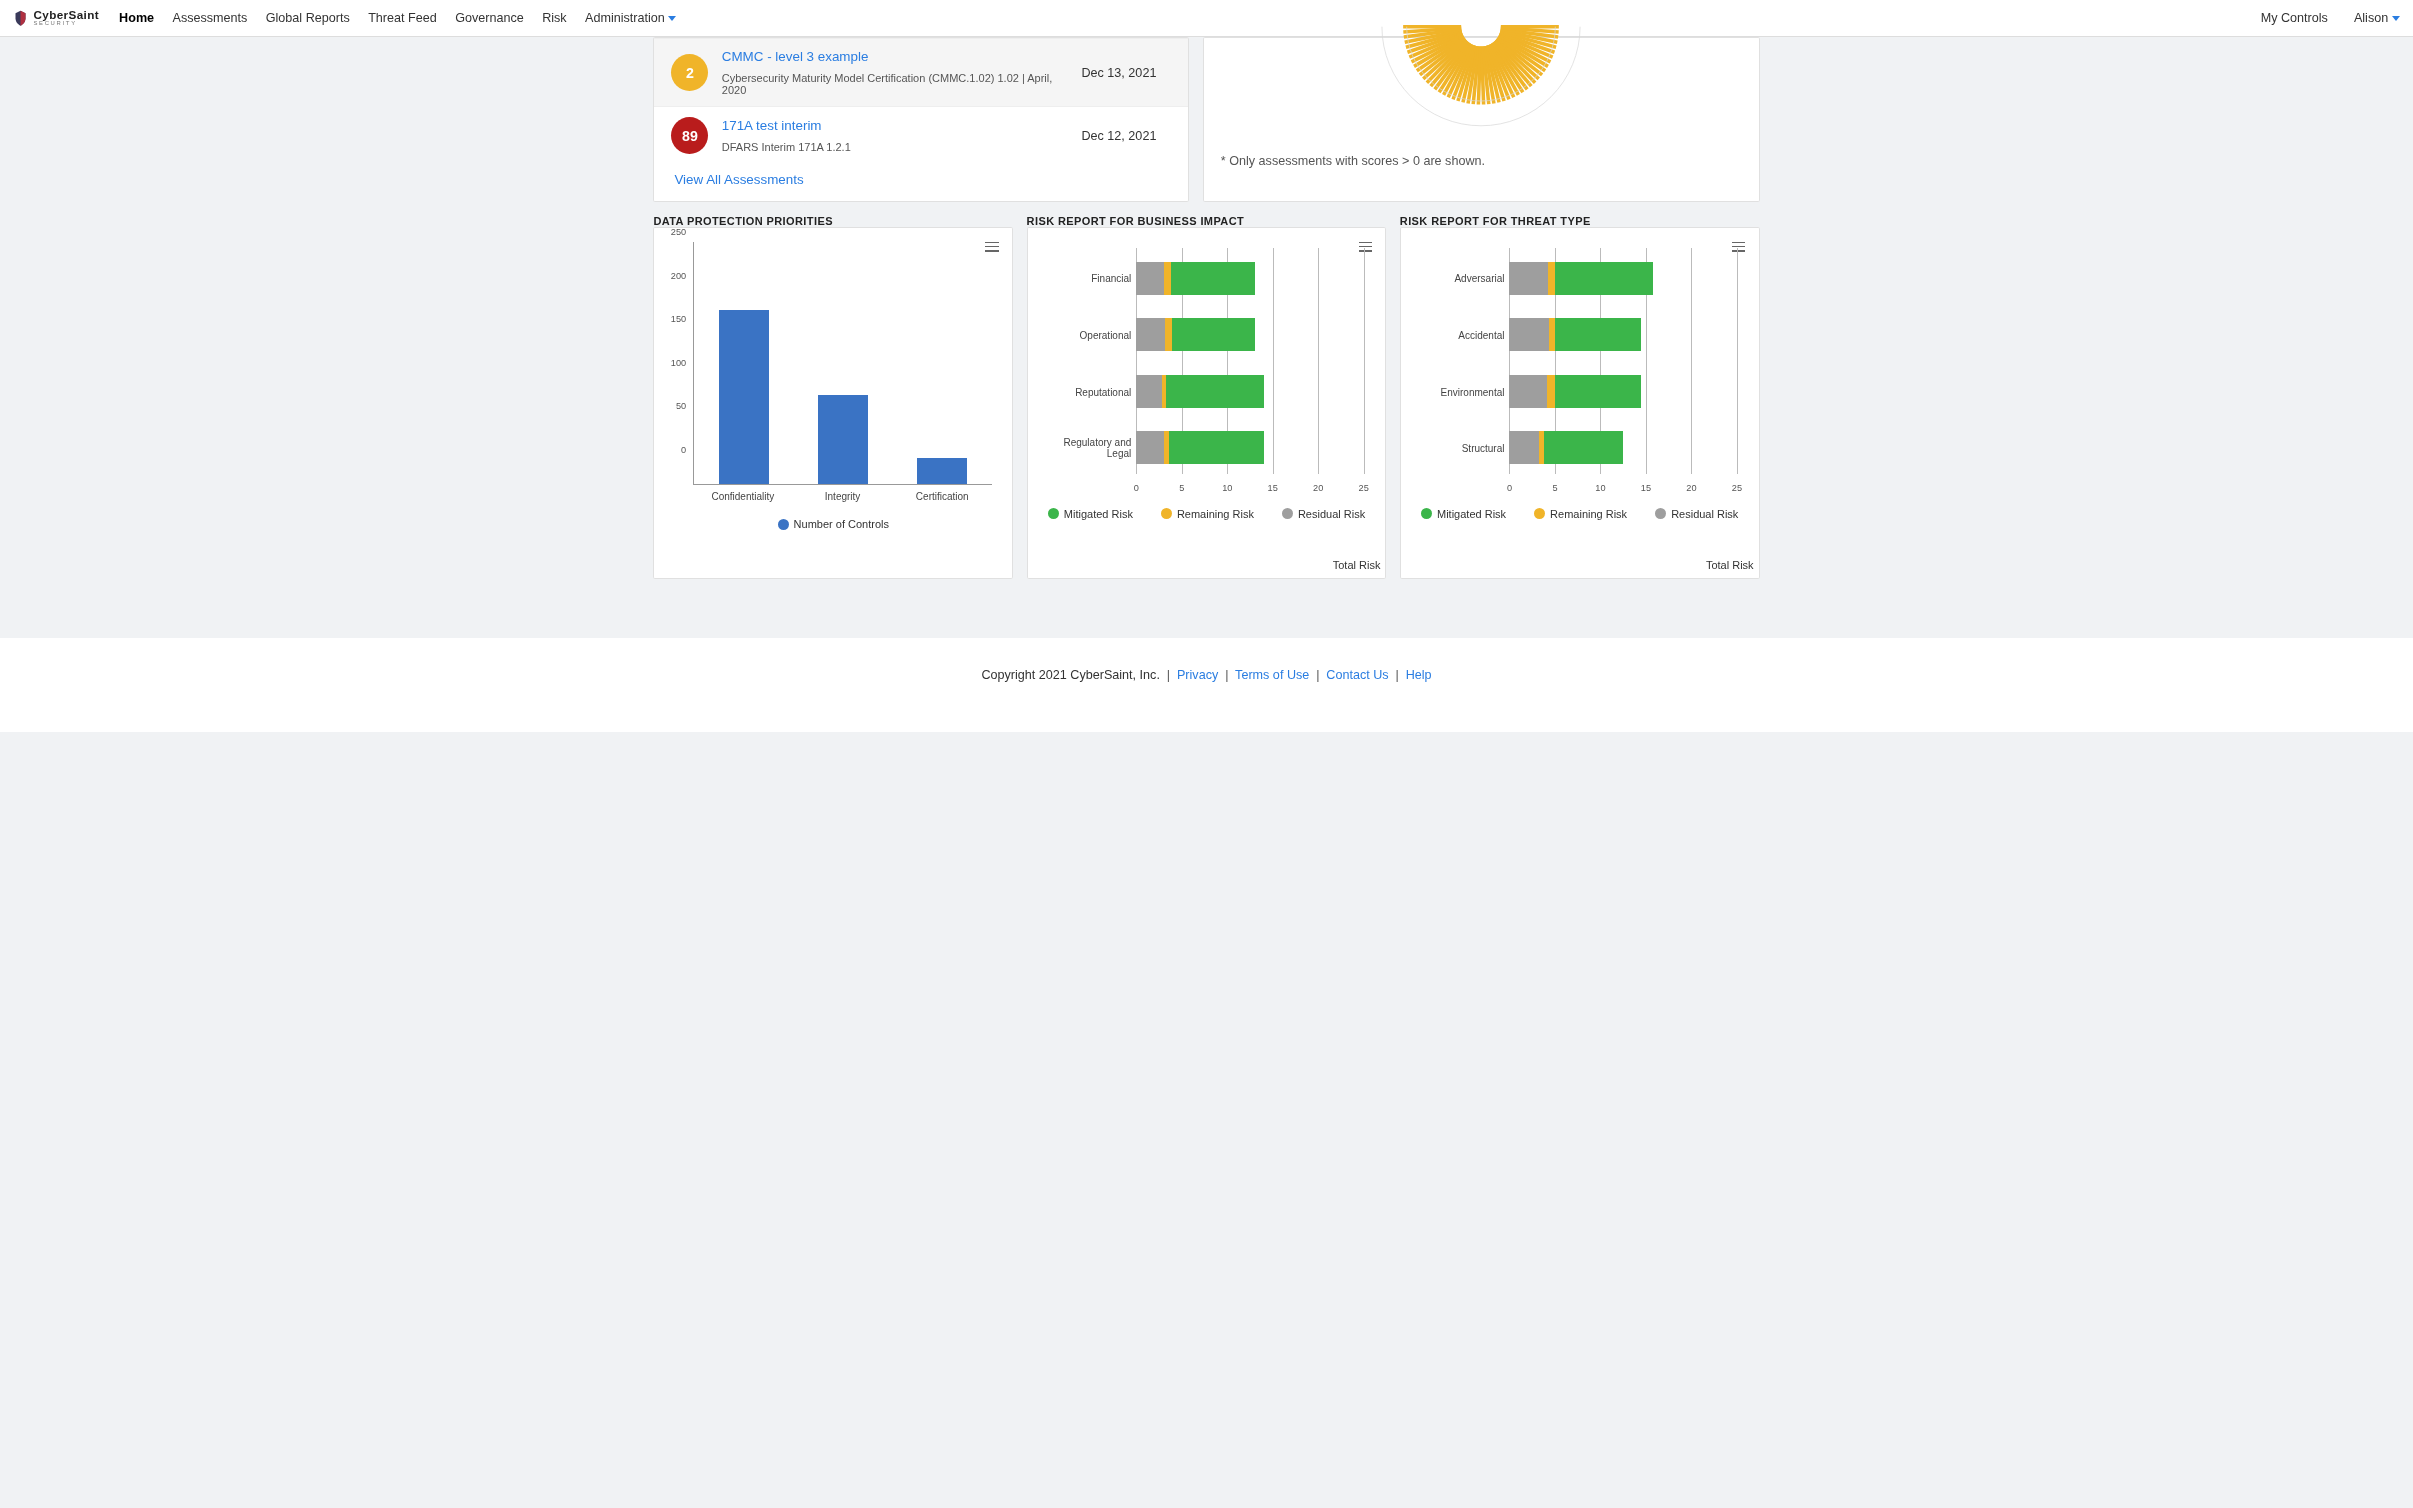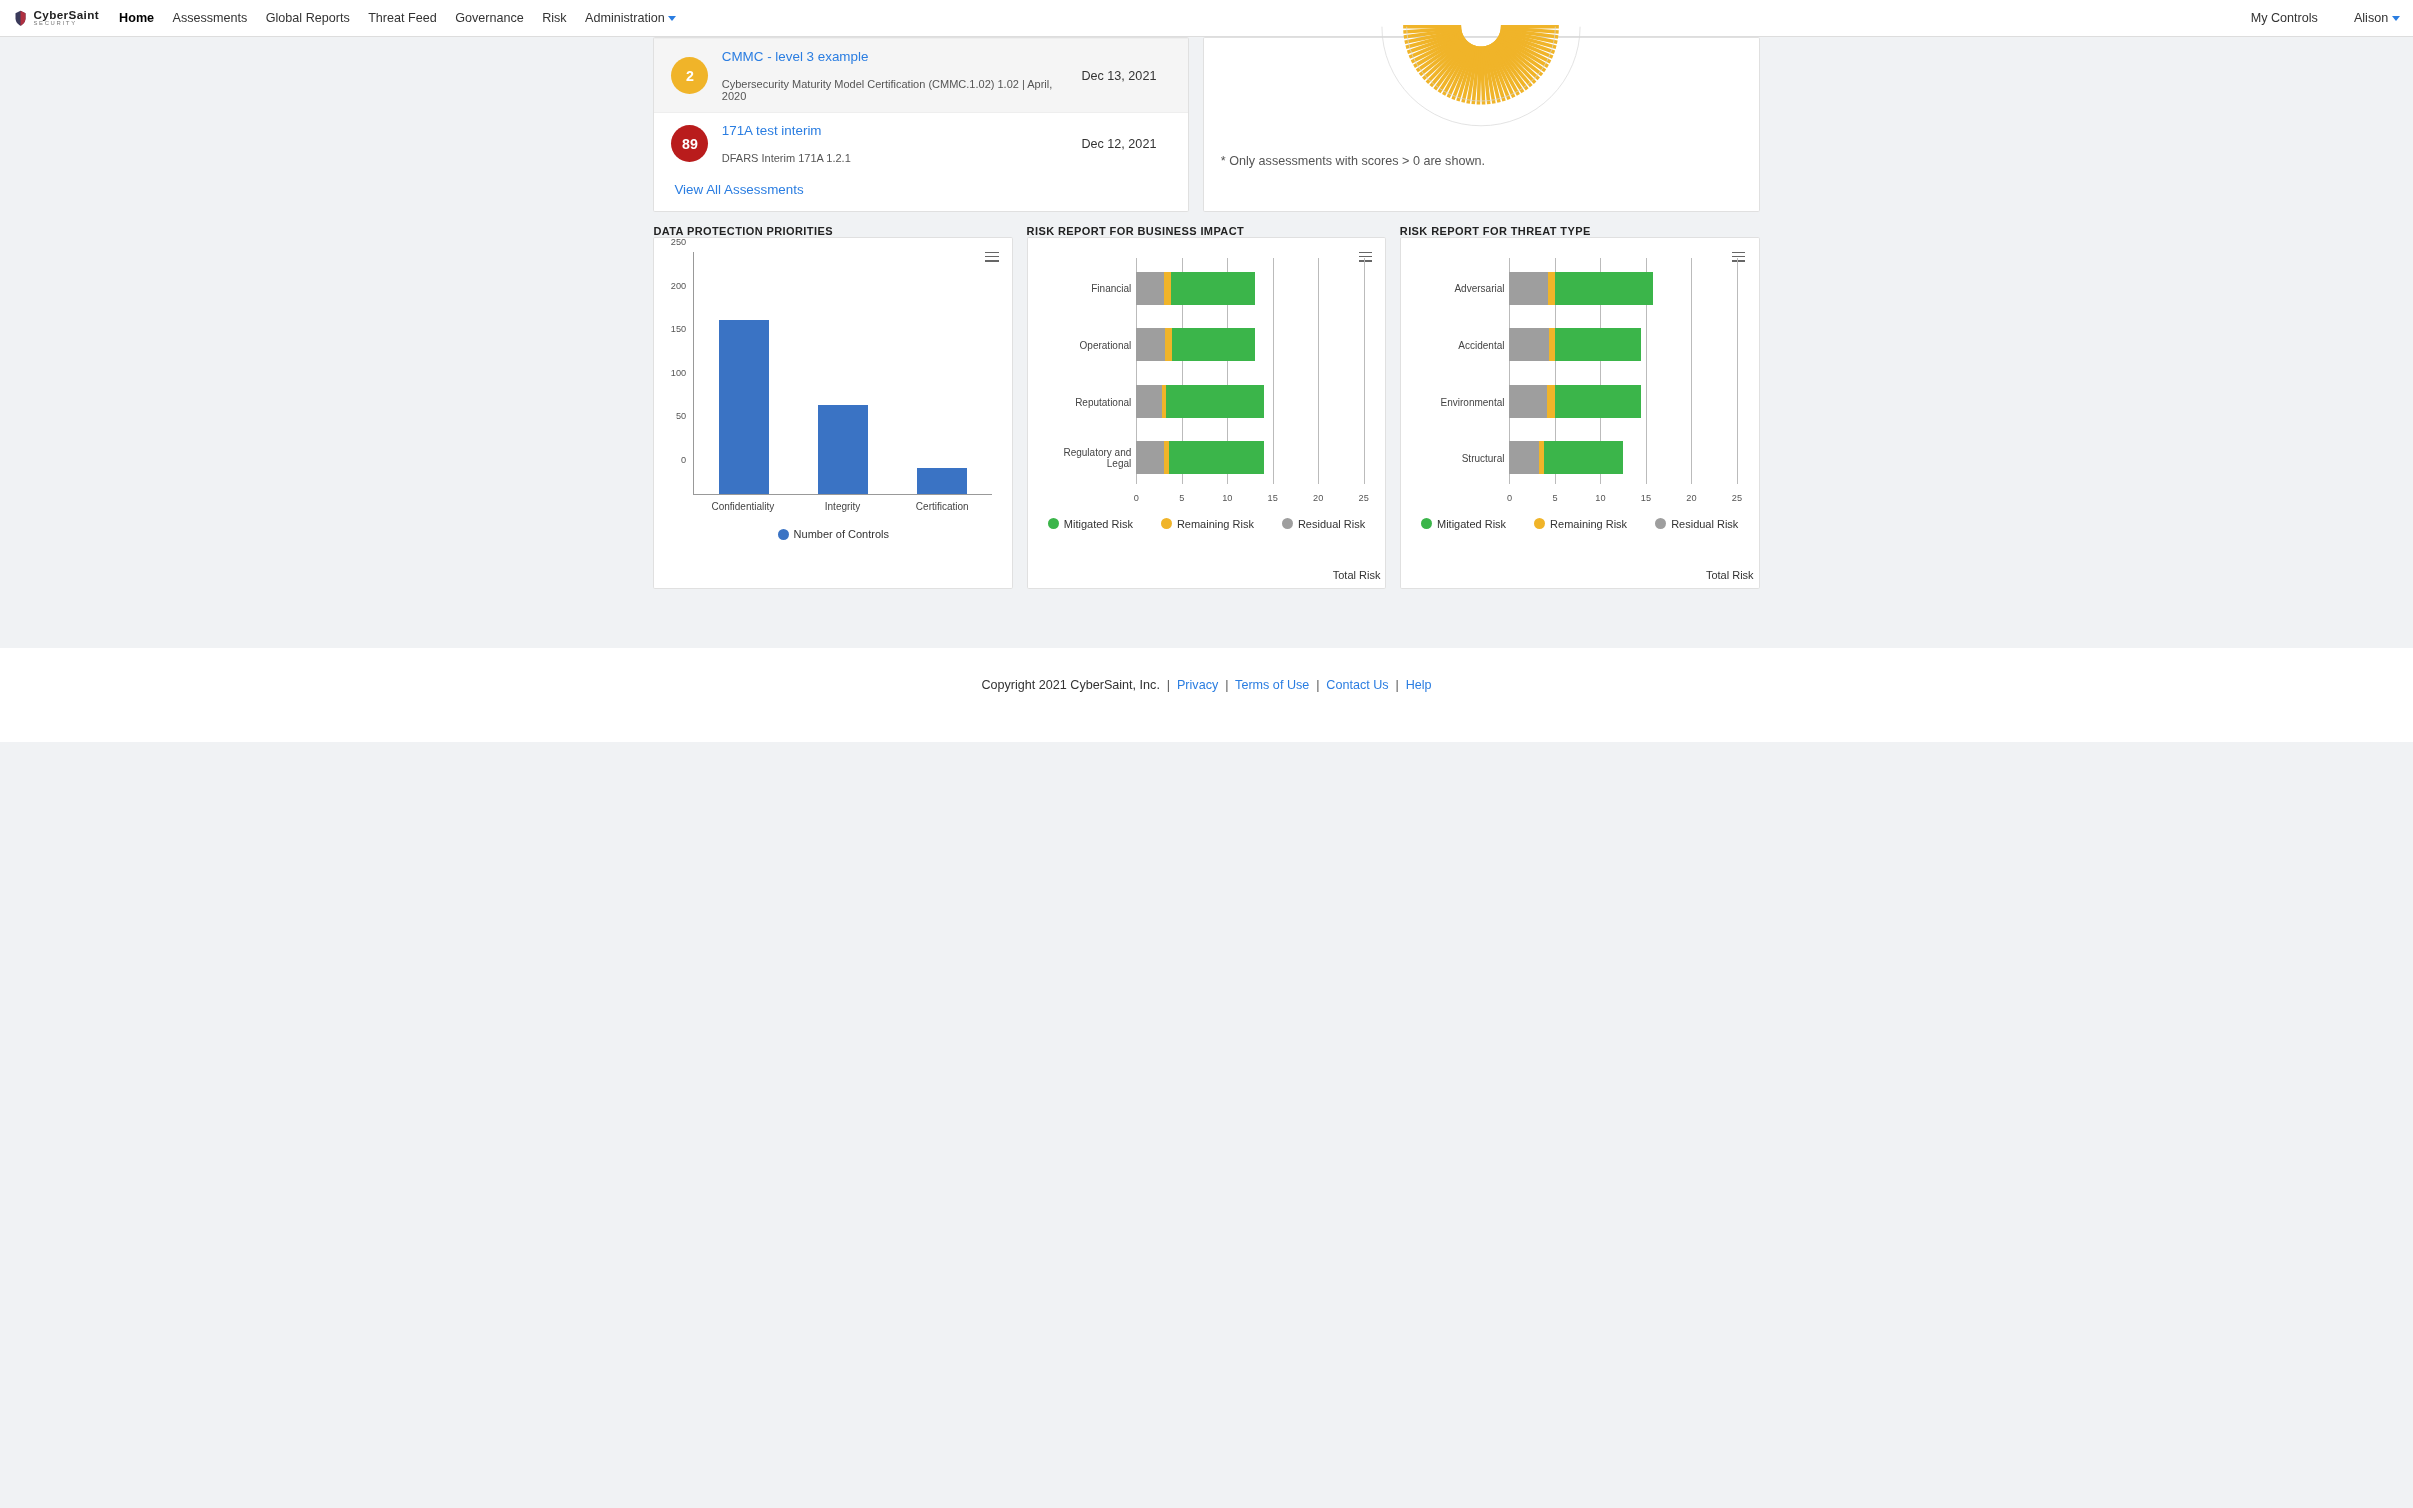--- a/index.html
+++ b/index.html
@@ -21,21 +21,21 @@
   .logo { display: flex; align-items: center; gap: 5px; margin-right: 20px; }
   .logo-mark { width: 15px; height: 18.4px; }
   .logo-text { display:flex; flex-direction:column; line-height:1; }
   .logo-text .big { font-weight:700; font-size:11.7px; color:#222; letter-spacing:0.4px;}
   .logo-text .small { font-size:5.9px; color:#777; letter-spacing:1.7px; text-transform:uppercase;}
   .nav-links { display:flex; gap:18.4px; }
   .nav-links a { color:#333; text-decoration:none; font-size:12.6px; cursor:pointer; }
   .nav-links a.active { font-weight:700; color:#000; }
   .nav-dropdown { display:inline-flex; align-items:center; gap:3.4px;}
   .nav-spacer { flex:1; }
-  .nav-right { display:flex; gap:36px; align-items:center; }
+  .nav-right { display:flex; gap:26px; align-items:center; }
   .nav-right a { color:#333; text-decoration:none; font-size:12.6px; cursor:pointer;}
   .chevron-down {
     width:0;height:0;border-left:4.2px solid transparent;
     border-right:4.2px solid transparent;border-top:5px solid #2a7de1;
     display:inline-block;
   }
 
   .content { max-width: 1123px; margin: 0 auto; padding: 0 8.4px 34px; }
 
   .top-row { display:flex; gap:13.4px; }
@@ -52,21 +52,21 @@
   .score-badge {
     width:37px; height:37px; border-radius:50%;
     display:flex; align-items:center;justify-content:center;
     color:#fff; font-weight:600; font-size:14.2px;
     flex-shrink:0;
   }
   .score-yellow { background:#f0b429; }
   .score-green { background:#b91c1c; }
   .assess-body { flex:1; min-width:0; }
   .assess-title { color:#2a7de1; font-size:13.4px; font-weight:400; cursor:pointer; }
-  .assess-sub { color:#555; font-size:11px; margin-top:14px;}
+  .assess-sub { color:#555; font-size:11px; margin-top:8px;}
   .assess-date { color:#333; font-size:12.6px; white-space:nowrap; padding-right:15px;}
 
   .view-all { padding: 8.4px 20px 0; }
   .view-all a { color:#2a7de1; text-decoration:none; font-size:13.4px; cursor:pointer;}
 
   .sunburst-footnote { color:#555; font-size:12.6px; margin-top: 109px; }
 
   .sunburst {
     position:absolute; top:-75px; left:50%; transform:translateX(-50%);
     width:318px; height:184px; overflow:hidden;

